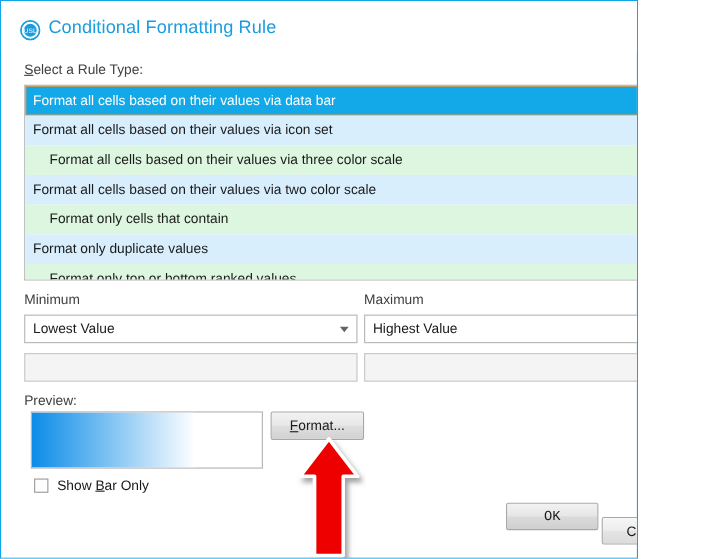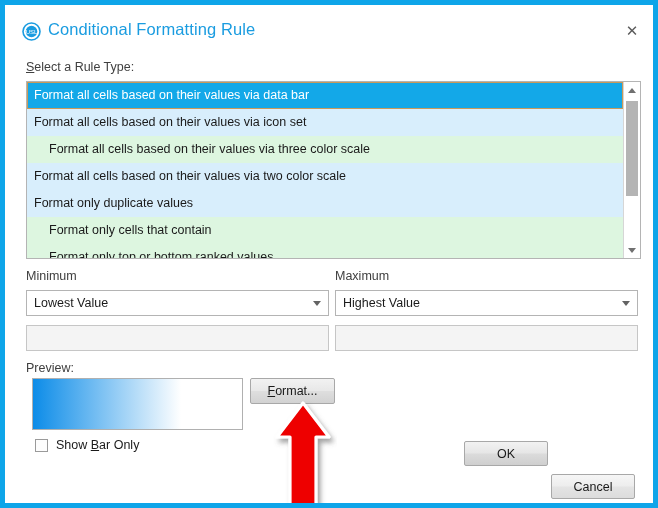--- a/index.html
+++ b/index.html
@@ -6,23 +6,23 @@
   html, body {
     margin: 0; padding: 0;
     width: 658px; height: 508px;
     overflow: hidden;
     font-family: "Liberation Sans", sans-serif;
   }
   body { background: #ffffff; }
 
   #dialog {
     position: relative;
-    width: 658px; height: 508px;
-    background: #ffffff;
-    border: 5px solid #0ea5e9;
+    width: 580px; height: 508px;
+    background: #ffffff;
+    border: 1px solid #0ea5e9;
     overflow: hidden;
   }
 
   
   #titlebar {
     position: absolute; left: 0; top: 0;
     width: 656px; height: 46px;
     background: #ffffff;
   }
   #title-icon {
@@ -235,22 +235,23 @@
     border: 1px solid #a8a8a8;
     border-radius: 2px;
     font-size: 12.5px;
     color: #1a1a1a;
     font-family: "Liberation Sans", sans-serif;
     cursor: default;
     display: flex; align-items: center; justify-content: center;
     padding: 0;
   }
   #ok-btn {
-    left: 459px; top: 436px;
+    left: 459px; top: 456px;
     background: linear-gradient(180deg, #f2f2f2 0%, #e6e6e6 48%, #dbdbdb 52%, #cfcfcf 100%);
+    font-family: Liberation Mono, monospace;
   }
   #cancel-btn {
     left: 546px; top: 456px;
     background: linear-gradient(180deg, #f6f6f6 0%, #ededed 48%, #e4e4e4 52%, #dcdcdc 100%);
     margin-top: 13px;
   }
 
   
   #annotation-arrow {
     position: absolute;
@@ -280,22 +281,22 @@
   </div>
 
   <div class="field-label" id="lbl-rule-type"><span class="acc">S</span><span>elect a Rule Type:</span></div>
 
   <div id="rule-list-box">
     <div id="rule-list">
         <div class="rule-item green selected" style="background: rgb(19, 168, 232); border-color: rgb(200, 154, 90);">Format all cells based on their values via data bar</div>
         <div class="rule-item blue">Format all cells based on their values via icon set</div>
         <div class="rule-item green">Format all cells based on their values via three color scale</div>
         <div class="rule-item blue">Format all cells based on their values via two color scale</div>
+        <div class="rule-item green">Format only cells that contain</div>
         <div class="rule-item blue">Format only duplicate values</div>
-        <div class="rule-item green">Format only cells that contain</div>
         <div class="rule-item green">Format only top or bottom ranked values</div>
       </div>
 
     <div id="rule-scrollbar">
       <div class="sb-arrow" id="sb-up">
         <span class="sb-tri up"></span>
       </div>
       <div id="sb-thumb"></div>
       <div class="sb-arrow" id="sb-down">
         <span class="sb-tri down"></span>

